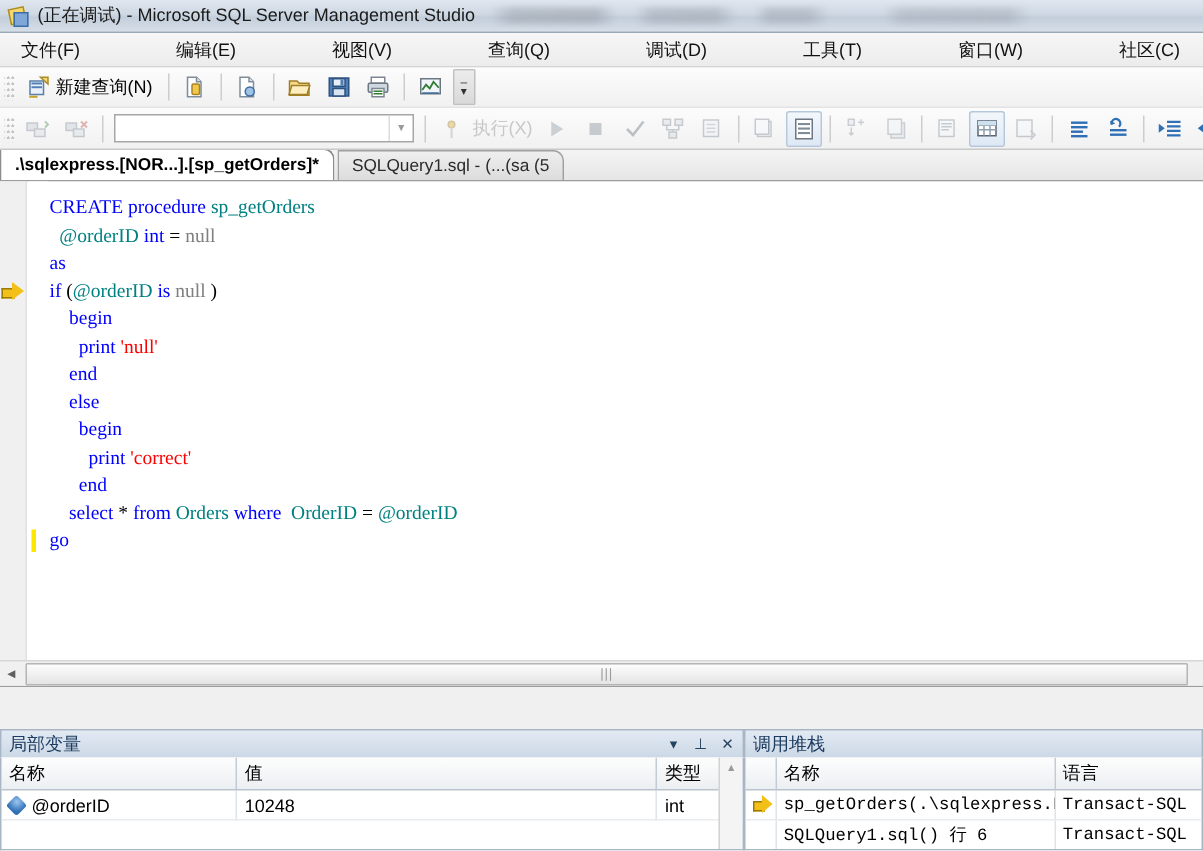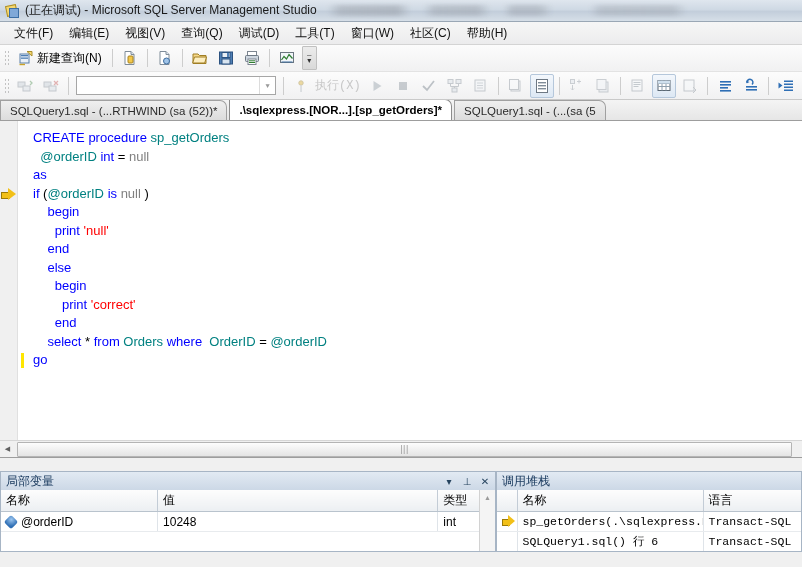--- a/index.html
+++ b/index.html
@@ -36,34 +36,34 @@
         rgba(150,156,165,0) 262px,
         rgba(150,156,165,.42) 274px, rgba(150,156,165,.45) 345px, rgba(150,156,165,0) 360px);
     filter:blur(2px);opacity:.85;
   }
 
   
   .menubar{
     height:23px;width:802px;box-sizing:border-box;
     background:linear-gradient(to bottom,#f6f6f6,#ececed);
     border-bottom:1px solid #d4d4d4;
-    display:flex;align-items:center;padding-left:6px;
+    display:flex;align-items:center;padding-left:6px;gap:48px;
   }
   .menu-item{
     padding:3px 8px;font-size:12px;color:#111;white-space:nowrap;cursor:default;
   }
 
   
   .toolbar-row{
     width:802px;box-sizing:border-box;
     background:linear-gradient(to bottom,#fcfcfc,#f1f1f2);
     display:flex;align-items:center;
   }
   .tbrow1{height:27px;border-bottom:1px solid #e3e3e3;}
-  .tbrow2{height:28px;border-bottom:1px solid #c9c9c9;font-family:Liberation Mono, monospace;}
+  .tbrow2{height:28px;border-bottom:1px solid #c9c9c9;}
   .grip{width:7px;height:18px;margin:0 2px 0 3px;flex:0 0 auto;
     background-image:radial-gradient(circle,#b6b6b6 1px,transparent 1px);
     background-size:3px 4px;background-position:1px 1px;opacity:.8;}
   .sep{width:1px;height:18px;background:#cdcdcd;margin:0 4px;flex:0 0 auto;}
   .tbtn{
     height:22px;min-width:22px;display:flex;align-items:center;justify-content:center;
     margin:0 1px;border:1px solid transparent;border-radius:2px;flex:0 0 auto;cursor:default;
     position:relative;
   }
   .tbtn.active{border-color:#b5c7db;background:linear-gradient(to bottom,#f3f7fc,#dde8f4);}
@@ -120,21 +120,21 @@
   .gutter{
     position:absolute;left:0;top:0;width:17px;height:100%;
     background:#f0f0f0;border-right:1px solid #e0e0e0;
   }
   .indicator{
     position:absolute;left:19px;top:0;width:13px;height:100%;
     background:#fff;
   }
   .code{
     position:absolute;left:33px;top:8px;right:0;bottom:0;
-    font-family:Liberation Sans, sans-serif;
+    font-family:Liberation Serif, serif;
     font-size:13px;line-height:18.5px;white-space:pre;
     color:#000;
   }
   .k{color:#0000ff;}
   .id{color:#008080;}
   .g{color:#808080;}
   .s{color:#ff0000;}
   .op{color:#000000;}
   .arrow-marker{
     position:absolute;left:1px;width:16px;height:13px;
@@ -158,21 +158,21 @@
   .hs-thumb{
     position:absolute;left:2px;top:0;width:775px;height:15px;box-sizing:border-box;
     background:linear-gradient(to bottom,#fdfdfd,#e4e4e4);
     border:1px solid #b4b4b4;border-radius:1px;
     display:flex;align-items:center;justify-content:center;
   }
   .hs-grip{font-size:9px;color:#9a9a9a;letter-spacing:.5px;}
 
   
   .bottom{
-    position:absolute;left:0;top:471px;width:802px;height:81px;
+    position:absolute;left:0;top:486px;width:802px;height:81px;
     display:flex;background:#f0f0f0;
   }
   .panel{position:relative;box-sizing:border-box;}
   .panel-locals{width:496px;height:81px;}
   .panel-stack{width:306px;height:81px;}
   .panel-head{
     height:19px;box-sizing:border-box;display:flex;align-items:center;
     background:linear-gradient(to bottom,#e2eaf3,#ccd8e6);
     border:1px solid #a7b5c5;border-bottom:none;
     padding-left:5px;font-size:12px;color:#1c3c60;
@@ -479,21 +479,20 @@
         <rect x="6" y="5.5" width="9" height="1.5" fill="#2f6fb5"></rect>
         <rect x="6" y="8.5" width="9" height="1.5" fill="#2f6fb5"></rect>
         <rect x="6" y="11.5" width="9" height="1.5" fill="#2f6fb5"></rect>
         <path d="M4.5 4.5 L0.5 7.5 L4.5 10.5 Z" fill="#2f6fb5"></path>
       </svg>
     </div>
 
   </div>
 
   <div class="tabstrip">
-    <div class="tab">SQLQuery1.sql - (...RTHWIND (sa (52))*</div>
     <div class="tab active">.\sqlexpress.[NOR...].[sp_getOrders]*</div>
     <div class="tab">SQLQuery1.sql - (...(sa (5</div>
   </div>
 
   <div class="editor-wrap">
     <div class="gutter"></div>
     <div class="indicator"></div>
     <div class="code" id="code-area"><div><span class="k">CREATE</span><span class="op"> </span><span class="k">procedure</span><span class="op"> </span><span class="id">sp_getOrders</span></div><div><span class="op">  </span><span class="id">@orderID</span><span class="op"> </span><span class="k">int</span><span class="op"> = </span><span class="g">null</span></div><div><span class="k">as</span></div><div><span class="k">if</span><span class="op"> (</span><span class="id">@orderID</span><span class="op"> </span><span class="k">is</span><span class="op"> </span><span class="g">null</span><span class="op"> )</span></div><div><span class="op">    </span><span class="k">begin</span></div><div><span class="op">      </span><span class="k">print</span><span class="op"> </span><span class="s">'null'</span></div><div><span class="op">    </span><span class="k">end</span></div><div><span class="op">    </span><span class="k">else</span></div><div><span class="op">      </span><span class="k">begin</span></div><div><span class="op">        </span><span class="k">print</span><span class="op"> </span><span class="s">'correct'</span></div><div><span class="op">      </span><span class="k">end</span></div><div><span class="op">    </span><span class="k">select</span><span class="op"> * </span><span class="k">from</span><span class="op"> </span><span class="id">Orders</span><span class="op"> </span><span class="k">where</span><span class="op">  </span><span class="id">OrderID</span><span class="op"> = </span><span class="id">@orderID</span></div><div><span class="k">go</span></div></div>
     <div id="marker-layer">
         <div class="arrow-marker" style="top: 66.5px;">

